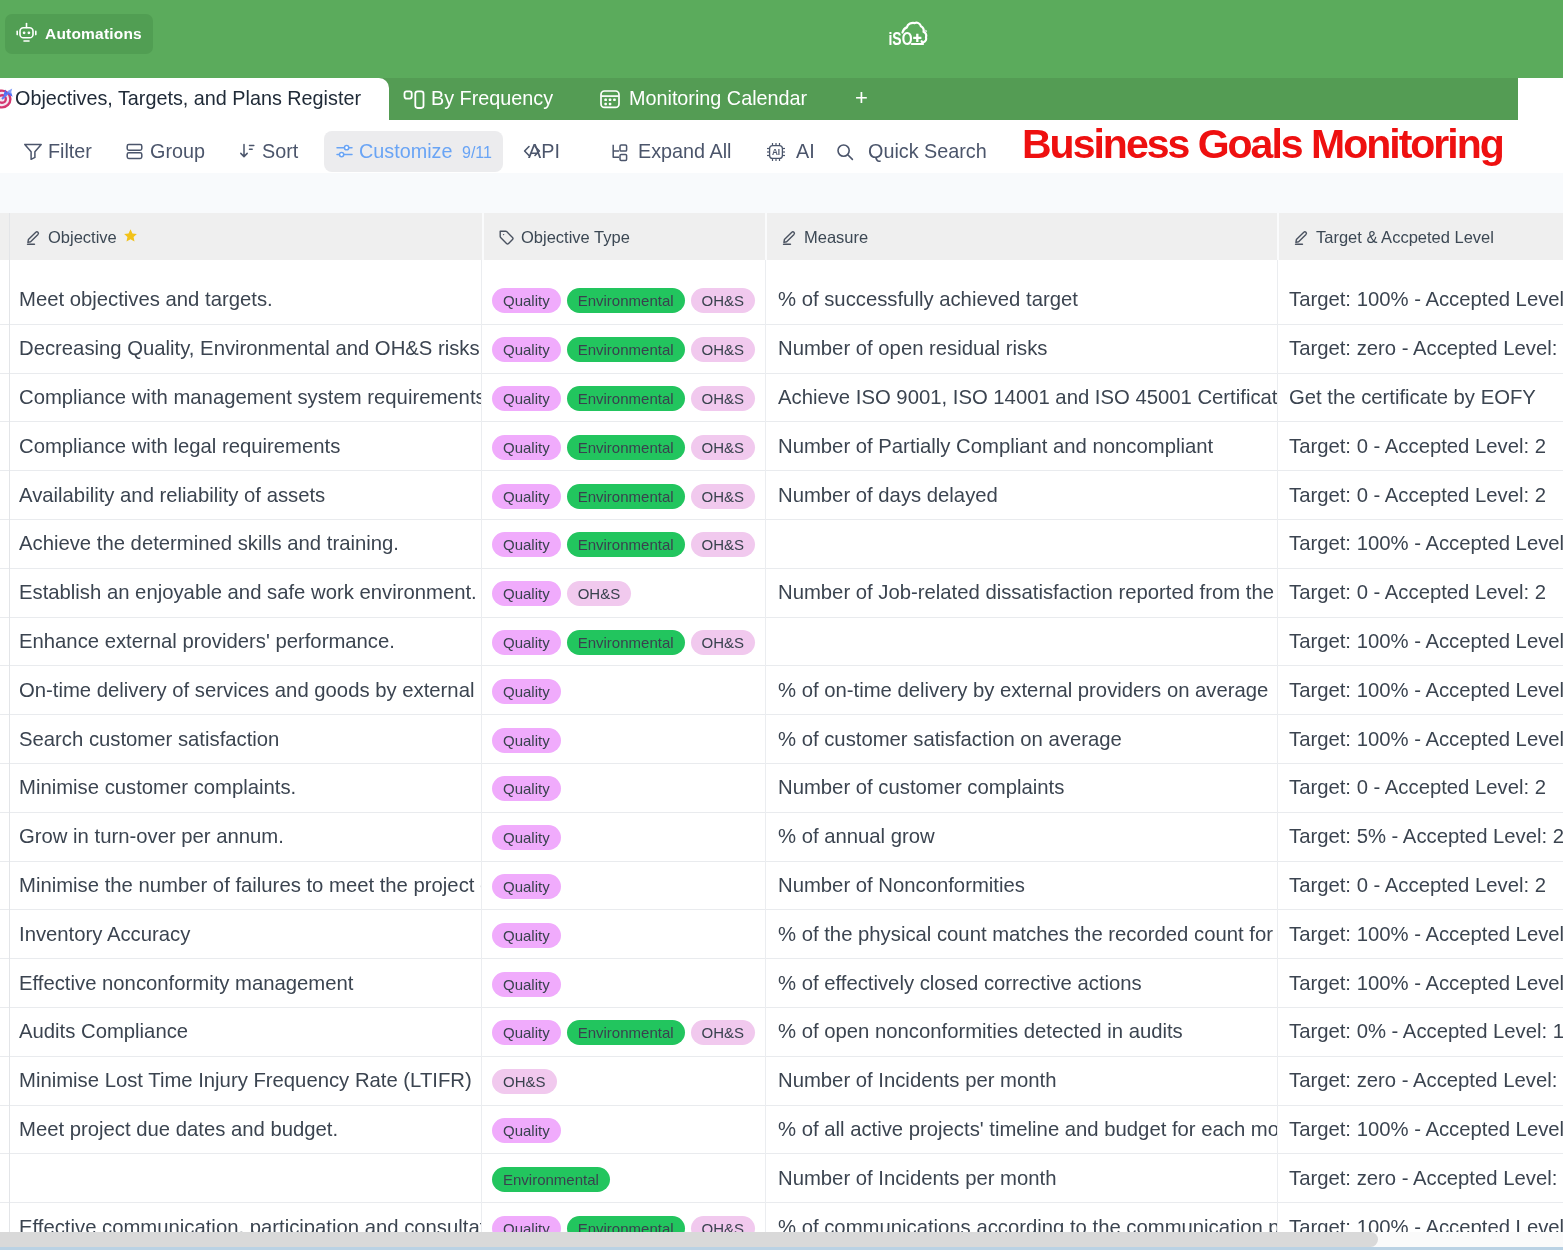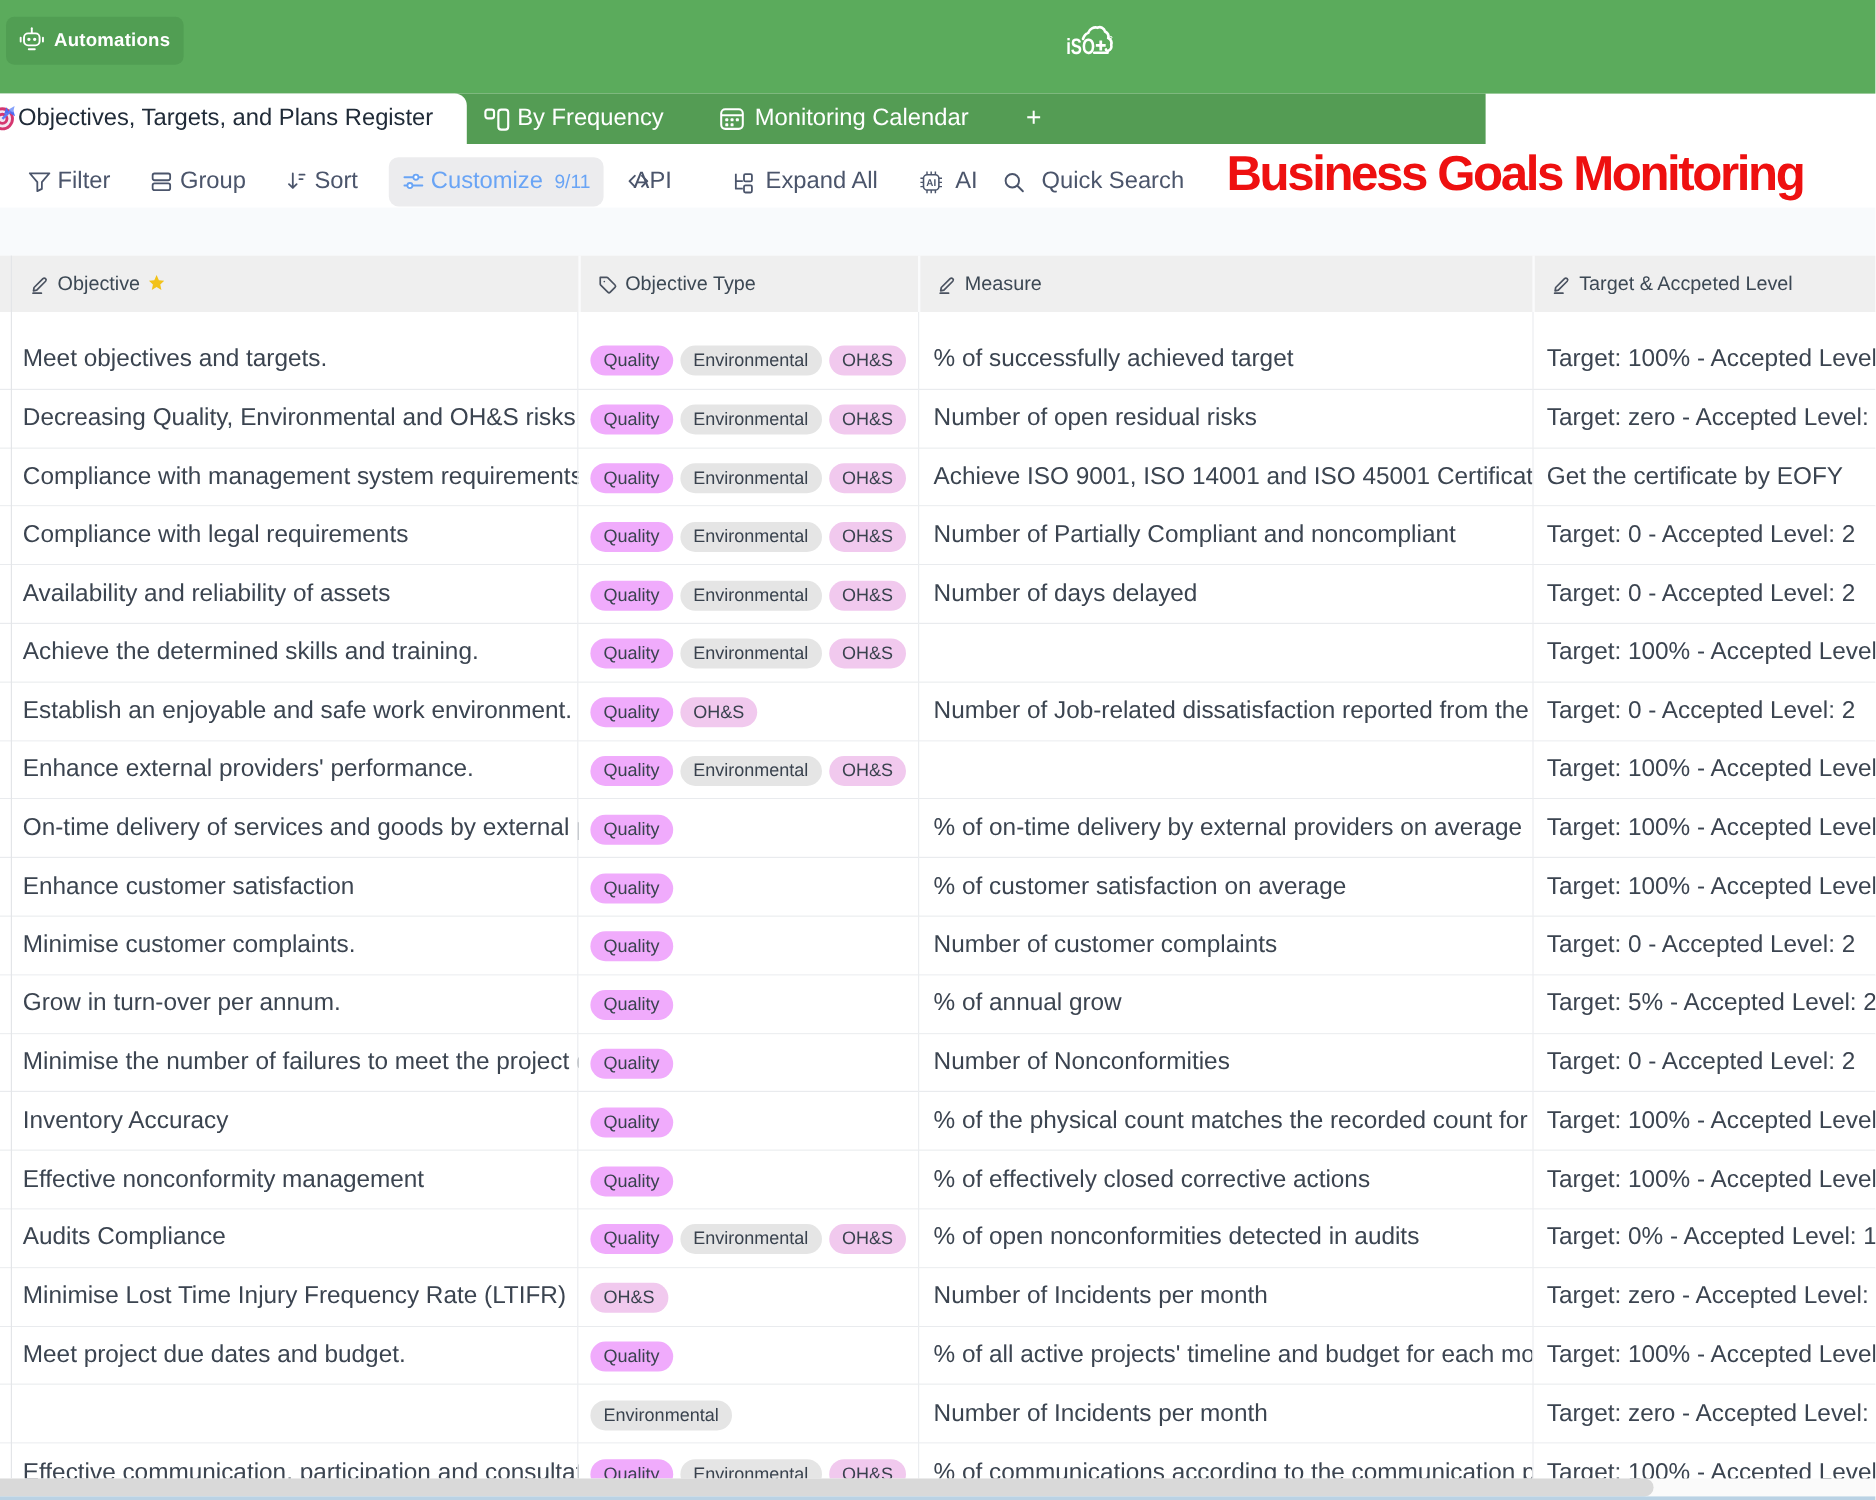--- a/index.html
+++ b/index.html
@@ -1,19 +1,19 @@
 <!DOCTYPE html>
 <html><head><meta charset="utf-8"><style>
 * { margin:0; padding:0; box-sizing:border-box; }
 html,body { width:1563px; height:1250px; overflow:hidden; background:#fff; font-family:"Liberation Sans",sans-serif; position:relative; }
 .abs { position:absolute; }
 .topbar { left:0; top:0; width:1563px; height:78px; background:#5bab5c; }
 .autbtn { position:absolute; left:5px; top:14px; width:148px; height:40px; background:#519e53; border-radius:7px; }
 .autbtn span { position:absolute; left:40px; top:11px; font-size:15.5px; font-weight:bold; color:#fff; letter-spacing:0.2px; }
-.tabrow { left:0; top:78px; width:1238px; height:42px; background:#549c54; }
+.tabrow { left:0; top:78px; width:1518px; height:42px; background:#549c54; }
 .activetab { position:absolute; left:-12px; top:0; width:401px; height:42px; background:#fff; border-radius:0 10px 0 0; }
 .activetab .ttxt { position:absolute; left:27px; top:9px; font-size:19.8px; color:#202b38; white-space:nowrap; }
 .gtab { position:absolute; top:9px; font-size:19.8px; color:#fff; white-space:nowrap; }
 .toolbar { left:0; top:120px; width:1563px; height:53px; background:#fff; }
 .tic { position:absolute; top:22px; }
 .titem { position:absolute; top:20px; font-size:19.8px; color:#4b556b; white-space:nowrap; }
 .custpill { position:absolute; left:324px; top:11px; width:179px; height:41px; background:#ececee; border-radius:8px; }
 .band { left:0; top:173px; width:1563px; height:40px; background:#f8fafc; }
 .redtitle { left:1022px; top:121px; font-size:41px; font-weight:700; color:#ee1010; white-space:nowrap; letter-spacing:-2px; }
 .thead { left:0; top:213px; width:1563px; height:47px; background:#efefef; }
@@ -27,21 +27,21 @@
 .vline { top:260px; width:1px; height:973px; background:#ebedf0; }
 .rowsbox { left:0; top:276px; width:1563px; height:990px; }
 .row { position:relative; width:1563px; height:48.8px; border-bottom:1px solid #e9ebee; background:#fff; }
 .c { position:absolute; top:0; height:100%; display:flex; align-items:center; overflow:hidden; white-space:nowrap; }
 .c1 { left:10px; width:472px; padding-left:9px; font-size:20.3px; color:#3b4450; }
 .c2 { left:483px; width:282px; padding-left:9px; }
 .c3 { left:766px; width:511px; padding-left:12px; font-size:20.3px; color:#3b4450; }
 .c4 { left:1278px; width:285px; padding-left:11px; font-size:20.3px; color:#3b4450; }
 .chip { display:inline-block; height:25px; line-height:25px; position:relative; top:1px; border-radius:13px; padding:0 11px; font-size:15px; color:#39424e; margin-right:6px; }
 .chip.q { background:#f0abfc; }
-.chip.e { background:#e5e5e5; }
+.chip.e { background:#22c55e; }
 .chip.o { background:#f1c9ee; }
 .sbar { left:0; top:1232px; width:1563px; height:15px; background:#fafafa; z-index:5; }
 .sthumb { position:absolute; left:0; top:0; width:1378px; height:15px; background:#d9d9d9; border-radius:0 8px 8px 0; }
 .bluestrip { left:0; top:1247px; width:1563px; height:3px; background:#bad2e4; z-index:5; }
 </style></head>
 <body>
 <div class="abs topbar">
   <div class="autbtn">
       <svg width="21" height="22" viewBox="0 0 21 22" style="position:absolute;left:11px;top:8px">
         <g fill="none" stroke="#fff" stroke-width="1.6" stroke-linecap="round">
@@ -313,21 +313,21 @@
 </div>
 <div class="row">
 <div class="c c1">On-time delivery of services and goods by external providers</div>
 <div class="c c2">
         <span class="chip q">Quality</span>
       </div>
 <div class="c c3">% of on-time delivery by external providers on average</div>
 <div class="c c4">Target: 100% - Accepted Level: 90%</div>
 </div>
 <div class="row">
-<div class="c c1">Enhance customer satisfaction</div>
+<div class="c c1">Search customer satisfaction</div>
 <div class="c c2">
         <span class="chip q">Quality</span>
       </div>
 <div class="c c3">% of customer satisfaction on average</div>
 <div class="c c4">Target: 100% - Accepted Level: 90%</div>
 </div>
 <div class="row">
 <div class="c c1">Minimise customer complaints.</div>
 <div class="c c2">
         <span class="chip q">Quality</span>

